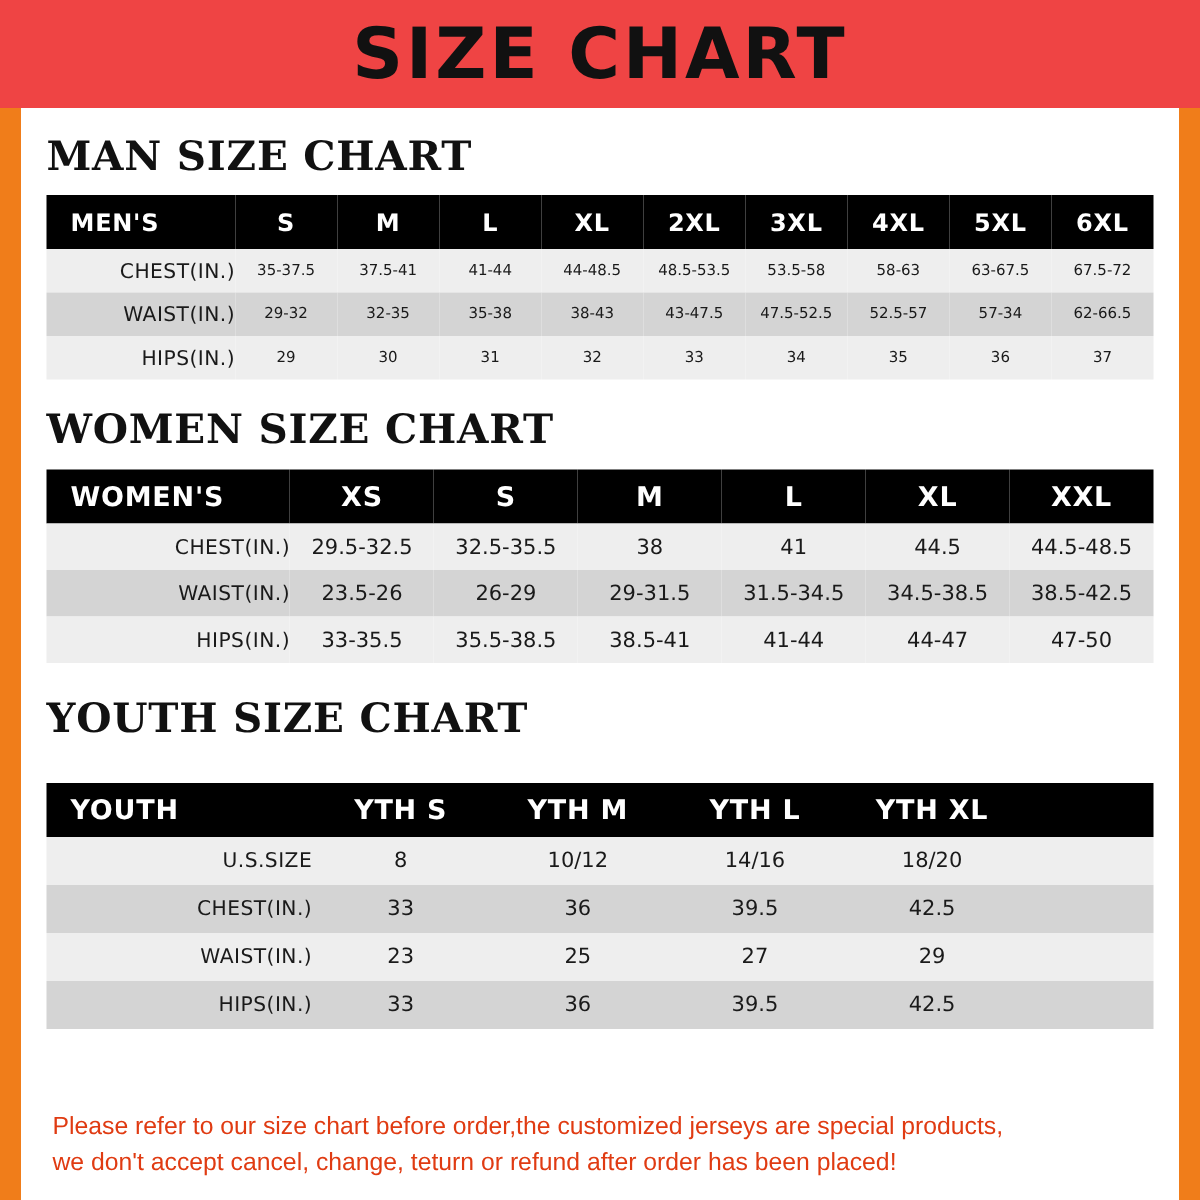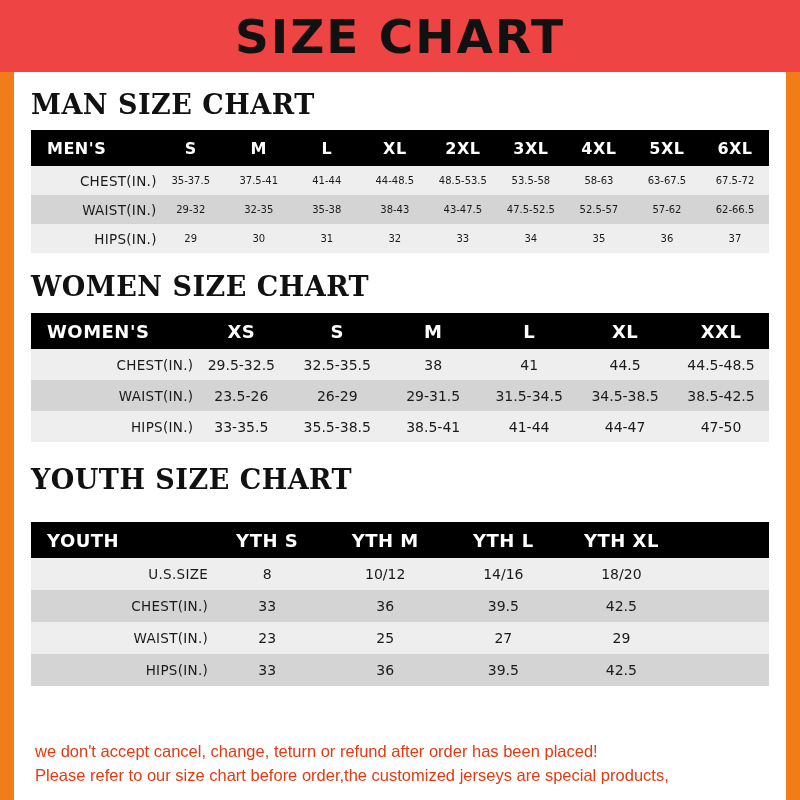--- a/index.html
+++ b/index.html
@@ -167,21 +167,21 @@
         </tr>
         <tr class="row-b">
           <td class="rowlabel">WAIST(IN.)</td>
           <td>29-32</td>
           <td>32-35</td>
           <td>35-38</td>
           <td>38-43</td>
           <td>43-47.5</td>
           <td>47.5-52.5</td>
           <td>52.5-57</td>
-          <td>57-62</td>
+          <td>57-34</td>
           <td>62-66.5</td>
         </tr>
         <tr class="row-a">
           <td class="rowlabel">HIPS(IN.)</td>
           <td>29</td>
           <td>30</td>
           <td>31</td>
           <td>32</td>
           <td>33</td>
           <td>34</td>
@@ -291,18 +291,18 @@
           <td>33</td>
           <td>36</td>
           <td>39.5</td>
           <td>42.5</td>
           <td></td>
         </tr>
       </tbody>
     </table>
 
     <div class="footer">
+      <div>Please refer to our size chart before order,the customized jerseys are special products,</div>
       <div>we don't accept cancel, change, teturn or refund after order has been placed!</div>
-      <div>Please refer to our size chart before order,the customized jerseys are special products,</div>
     </div>
 
   </div>
 </div>
 
 </body></html>

